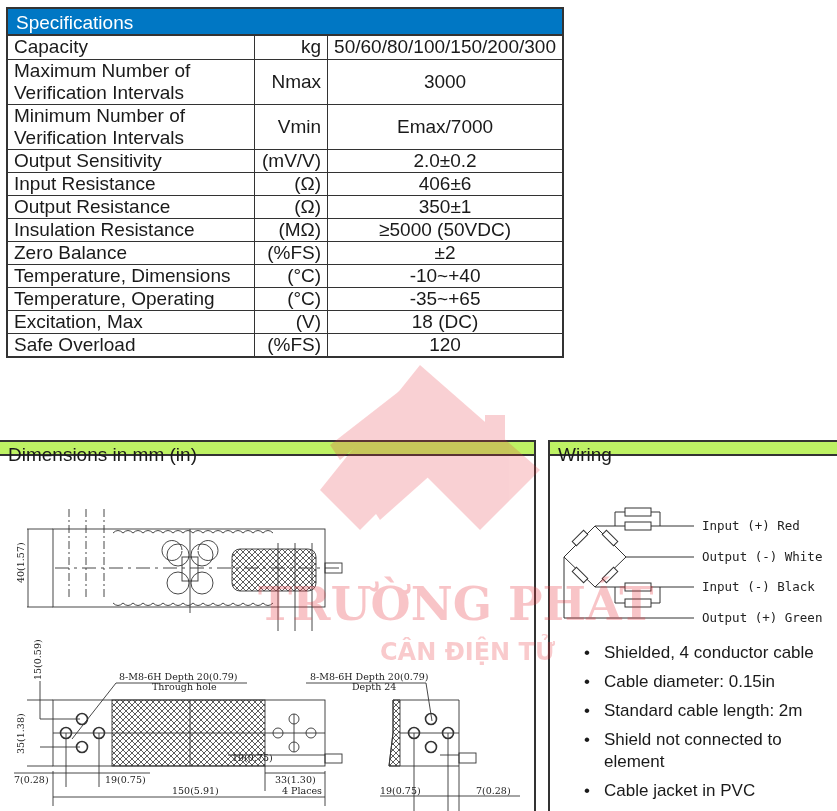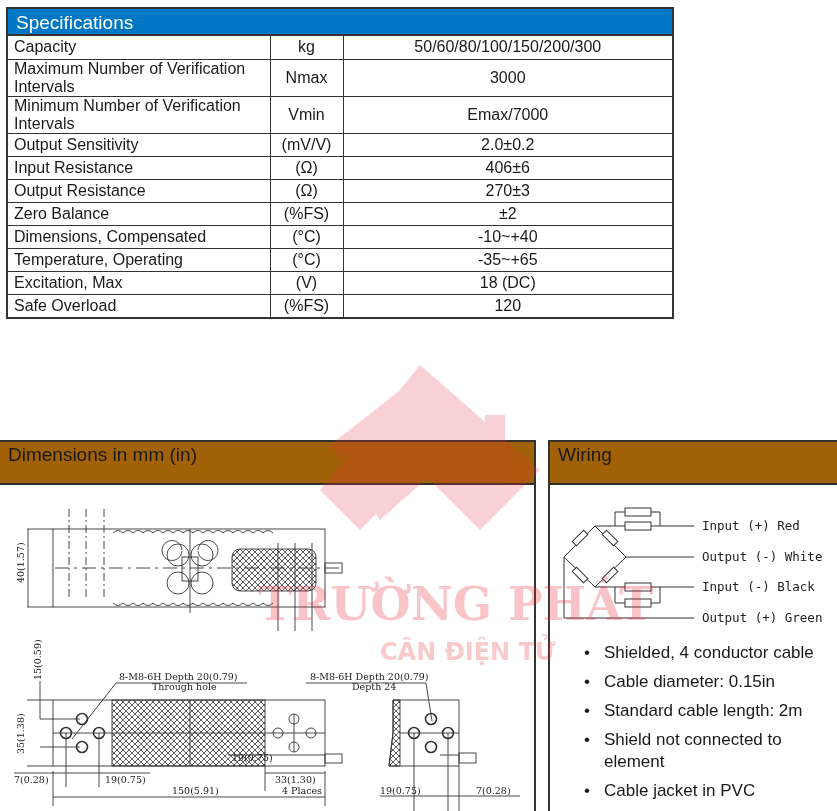--- a/index.html
+++ b/index.html
@@ -1,32 +1,32 @@
 <!DOCTYPE html>
 <html><head>
 <meta charset="utf-8">
 <style>
   * { box-sizing: border-box; margin: 0; padding: 0; }
   html, body { width: 837px; height: 811px; background: #ffffff; overflow: hidden; position: relative; }
   body { font-family: "Liberation Sans", sans-serif; color: #1a1a1a; }
 
   
-  .spec { position: absolute; left: 6px; top: 7px; width: 668px; border: 2px solid #333; }
+  .spec { position: absolute; left: 6px; top: 7px; width: 558px; border: 2px solid #333; }
   .spec-head { background: #0077c4; color: #fff; font-size: 19px; height: 27px; line-height: 27px; padding-left: 8px; border-bottom: 2px solid #333; }
-  .spec table { width: 100%; border-collapse: collapse; font-size: 16px; }
+  .spec table { width: 100%; border-collapse: collapse; font-size: 19px; }
   .spec td { border: 1.5px solid #333; height: 23px; padding: 0 6px; }
   .spec tr:first-child td { border-top: none; }
   .spec td:first-child { border-left: none; width: 262px; }
   .spec td:last-child { border-right: none; text-align: center; }
-  .spec td.unit { width: 73px; text-align: center; margin-left: 46px; }
+  .spec td.unit { width: 73px; text-align: right; margin-left: 46px; }
   .spec tr:last-child td { border-bottom: none; }
 
   
   .panel { position: absolute; border: 2px solid #333; background: #fff; }
-  .panel-head { background: #a16207; height: 43px; line-height: 26px; font-size: 19px; color: #1a1a1a; padding-left: 8px; border-bottom: 2px solid #333; }
+  .panel-head { background: #bef264; height: 14px; line-height: 26px; font-size: 19px; color: #1a1a1a; padding-left: 8px; border-bottom: 2px solid #333; }
   .dim { left: 0; top: 440px; width: 536px; height: 380px; border-left: none; }
   .wire { left: 548px; top: 440px; width: 300px; height: 380px; border-right: none; }
 
   .bullets { position: absolute; left: 32px; top: 200px; font-size: 17px; color: #1a1a1a; list-style: none; }
   .bullets li { position: relative; padding-left: 22px; line-height: 22px; margin-bottom: 7px; width: 250px; }
   .bullets li::before { content: "•"; position: absolute; left: 2px; top: 0; }
 
   
   .watermark { position: absolute; left: 0; top: 0; width: 837px; height: 811px; pointer-events: none; }
 </style>
@@ -58,29 +58,34 @@
           <td>2.0±0.2</td>
         </tr>
         <tr>
           <td>Input Resistance</td>
           <td class="unit">(Ω)</td>
           <td>406±6</td>
         </tr>
         <tr>
           <td>Output Resistance</td>
           <td class="unit">(Ω)</td>
-          <td>270±3</td>
+          <td>350±1</td>
+        </tr>
+        <tr>
+          <td>Insulation Resistance</td>
+          <td class="unit">(MΩ)</td>
+          <td>≥5000 (50VDC)</td>
         </tr>
         <tr>
           <td>Zero Balance</td>
           <td class="unit">(%FS)</td>
           <td>±2</td>
         </tr>
         <tr>
-          <td>Dimensions, Compensated</td>
+          <td>Temperature, Dimensions</td>
           <td class="unit">(°C)</td>
           <td>-10~+40</td>
         </tr>
         <tr>
           <td>Temperature, Operating</td>
           <td class="unit">(°C)</td>
           <td>-35~+65</td>
         </tr>
         <tr>
           <td>Excitation, Max</td>

